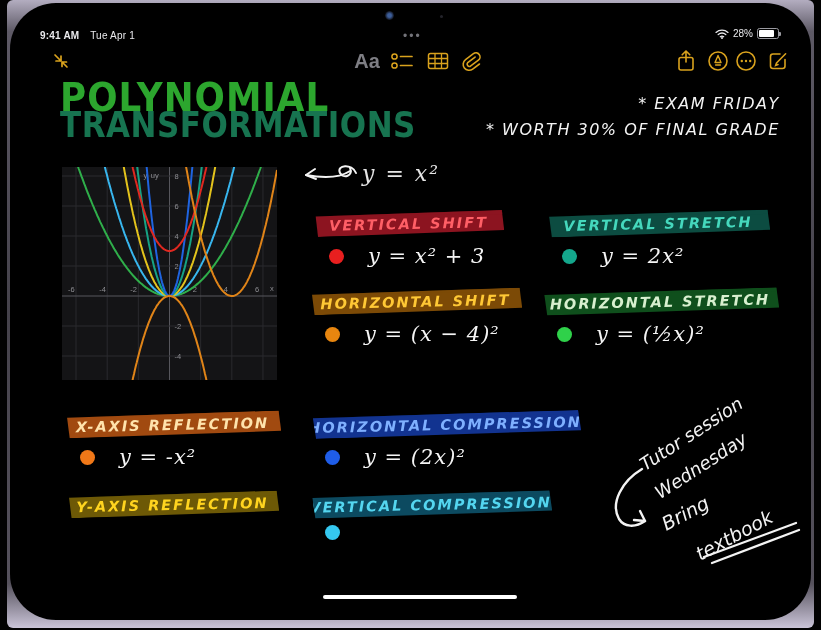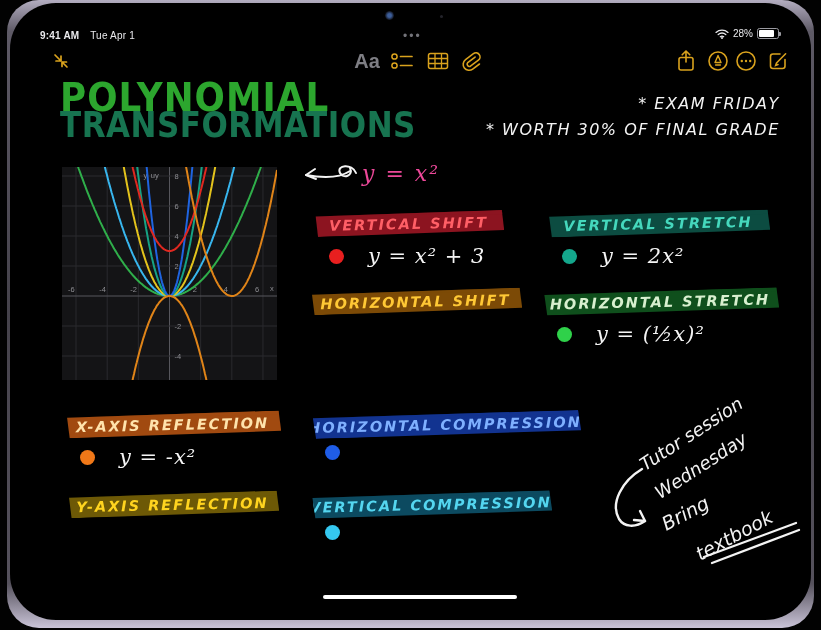--- a/index.html
+++ b/index.html
@@ -5,21 +5,21 @@
   html,body{margin:0;padding:0;}
   body{
     width:821px;height:630px;position:relative;overflow:hidden;
     background:#020202;
     font-family:"Liberation Sans", sans-serif;
     -webkit-font-smoothing:antialiased;
   }
   
   .device{
     position:absolute;left:7px;right:7px;top:0;bottom:2px;
-    border-radius:32px;
+    border-radius:6px;
     background:linear-gradient(180deg,#b3adc0 0%,#5e5a66 5%,#45424b 50%,#56525d 93%,#cac4d8 100%);
     padding-left:48px;
   }
   .screen{
     position:absolute;left:3px;right:3px;top:3px;bottom:8px;
     border-radius:46px;background:#000;overflow:hidden;
   }
   .camera{position:absolute;left:375px;top:8px;width:9px;height:9px;border-radius:50%;
     background:radial-gradient(circle at 50% 50%, #3d5e9a 0 28%, #10131c 70%);}
   .camera-dot2{position:absolute;left:430px;top:12px;width:3px;height:3px;border-radius:50%;background:#23232a;}
@@ -37,21 +37,21 @@
   svg.ic{display:block;}
   
   .title1{position:absolute;left:50px;top:72px;font-size:35px;font-weight:bold;
     font-family:"DejaVu Sans", sans-serif;letter-spacing:1px;transform:scale(1.02,1.12);transform-origin:left top;}
   .title2{position:absolute;left:50px;top:102px;font-size:31px;font-weight:bold;
     font-family:"DejaVu Sans", sans-serif;letter-spacing:.5px;transform:scale(1.0,1.12);transform-origin:left top;}
   
   .hand{font-family:"DejaVu Sans", sans-serif;font-style:italic;color:#f3f3f3;}
   .exam-notes{position:absolute;left:476px;top:88px;font-size:16px;line-height:26px;letter-spacing:1.5px;text-align:right;}
   .caption-eq{position:absolute;left:352px;top:158px;font-size:22px;letter-spacing:2px;
-    font-family:"DejaVu Serif", serif;font-style:italic;color:#ec4899;text-align:center;}
+    font-family:"DejaVu Serif", serif;font-style:italic;color:#e5e5e5;text-align:center;}
   
   .graph{position:absolute;left:52px;top:164px;width:215px;height:213px;background:#141416;overflow:hidden;}
   
   .section{position:absolute;}
   .band{position:relative;height:23px;display:flex;align-items:center;justify-content:center;
     background:var(--band);transform:rotate(-1.3deg);
     clip-path:polygon(1.5% 10%, 99% 0%, 100% 88%, 2.5% 100%);}
   .band:before{content:'';position:absolute;left:-3px;right:-2px;top:-4px;height:7px;
     background:var(--band);opacity:.5;transform:rotate(.7deg);}
   .band-text{font-family:"DejaVu Sans", sans-serif;font-style:italic;font-weight:bold;
@@ -219,20 +219,24 @@
         </div>
       <div class="eq-row">
           <span class="dot"></span>
           <span class="eq-text">y = 2x²</span>
         </div>
     </div>
     <div class="section" style="left: 299px; top: 287px; width: 213px; --band: #7c4a06; --fg: #ffc835; --dot: #e8860f;">
       <div class="band">
           <span class="band-text">HORIZONTAL SHIFT</span>
         </div>
+      <div class="eq-row">
+          <span class="dot"></span>
+          <span class="eq-text">y = (x − 4)²</span>
+        </div>
     </div>
     <div class="section" style="left: 531px; top: 287px; width: 238px; --band: #0f4f1c; --fg: #d8f0cf; --dot: #2fd14a;">
       <div class="band">
           <span class="band-text">HORIZONTAL STRETCH</span>
         </div>
       <div class="eq-row">
           <span class="dot"></span>
           <span class="eq-text">y = (½x)²</span>
         </div>
     </div>
@@ -244,20 +248,21 @@
           <span class="dot"></span>
           <span class="eq-text">y = -x²</span>
         </div>
     </div>
     <div class="section" style="left: 299px; top: 410px; width: 272px; --band: #123390; --fg: #7fb0ff; --dot: #1f5de8;">
       <div class="band">
           <span class="band-text">HORIZONTAL COMPRESSION</span>
         </div>
       <div class="eq-row">
           <span class="dot"></span>
+          <span class="eq-text">y = (2x)²</span>
         </div>
     </div>
     <div class="section" style="left: 56px; top: 490px; width: 213px; --band: #6d5906; --fg: #ffd41f; --dot: #ffd21f;">
       <div class="band">
           <span class="band-text">Y-AXIS REFLECTION</span>
         </div>
     </div>
     <div class="section" style="left: 299px; top: 490px; width: 243px; --band: #0c4a60; --fg: #54d6f0; --dot: #35c8f0;">
       <div class="band">
           <span class="band-text">VERTICAL COMPRESSION</span>

